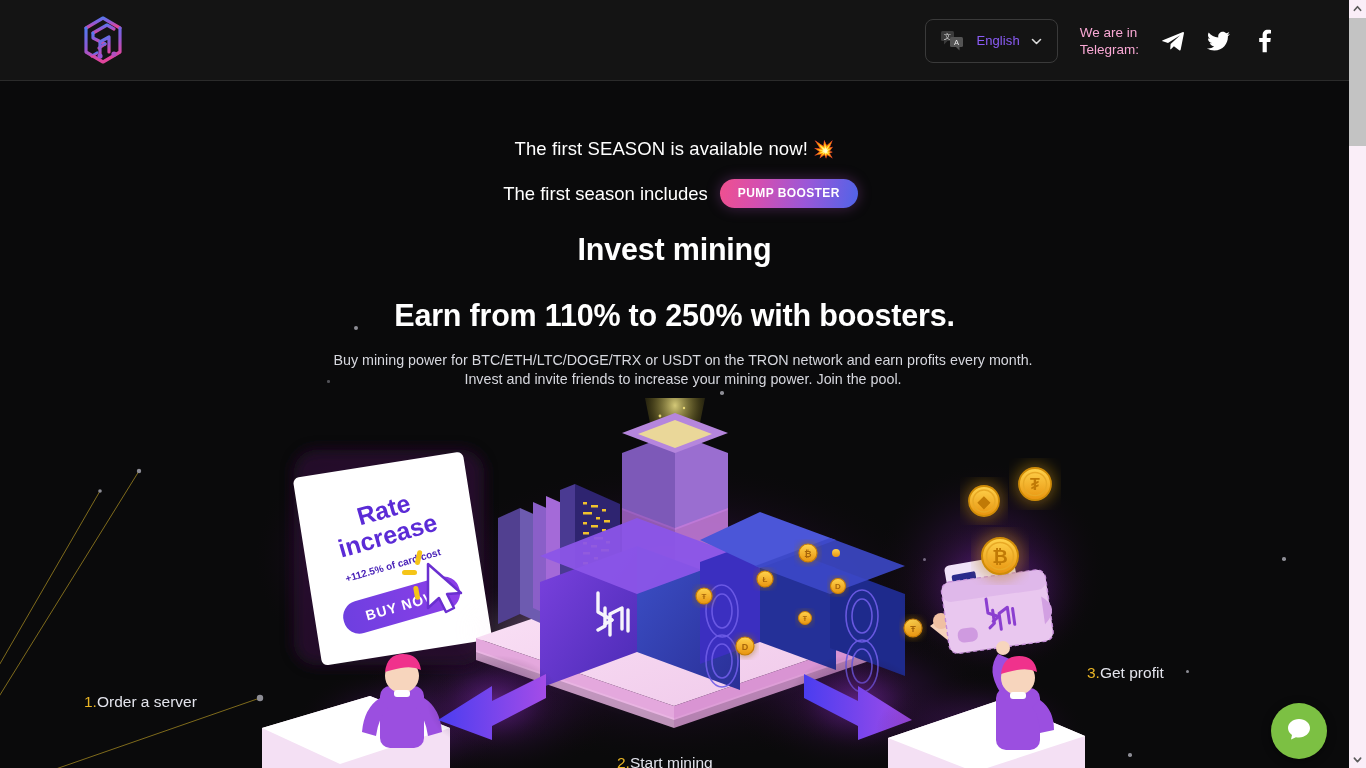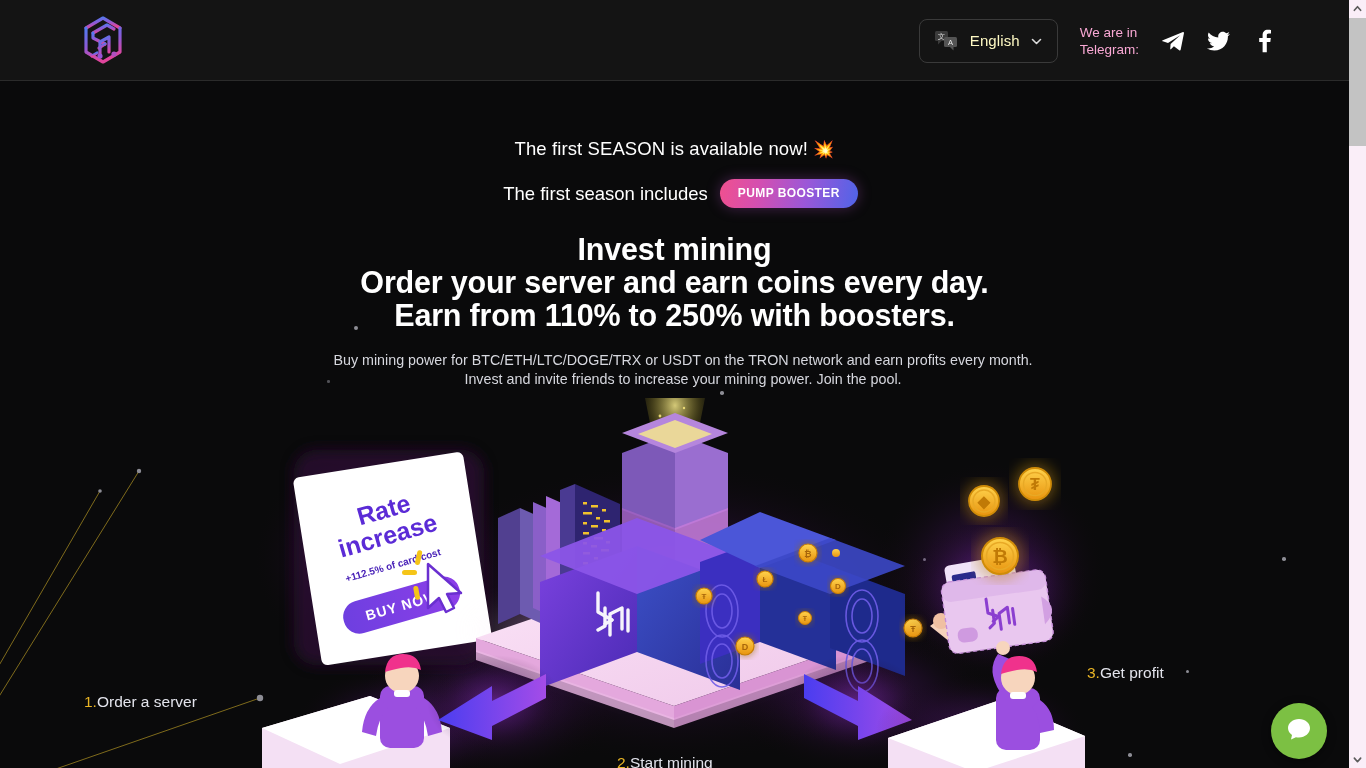--- a/index.html
+++ b/index.html
@@ -36,21 +36,21 @@
     height:81px;
     display:flex; align-items:center; gap:0;
   }
   .lang-select {
     display:flex; align-items:center; gap:10px;
     height:44px; padding:0 14px;
     border:1px solid #3a3a3a; border-radius:8px;
     background:transparent; cursor:pointer;
   }
   .lang-icon { width:26px; height:22px; display:block; }
-  .lang-label { font-size:15px; color:#fef9c3; letter-spacing:.1px;text-align:center; }
+  .lang-label { font-size:13px; color:#8b5cf6; letter-spacing:.1px;text-align:center; }
   .chev { width:13px; height:13px; display:block; }
   .tg-note {
     margin-left:22px;
     font-size:13.5px; line-height:17px; color:#f9a8d4;
     text-align:left; white-space:pre-line;
   }
   .socials { display:flex; align-items:center; gap:22px; margin-left:22px; }
   .soc { width:24px; height:24px; display:block; cursor:pointer; }
 
   
@@ -209,21 +209,21 @@
       <span class="boom">💥</span>
     </div>
 
     <div class="season-2">
       <span>The first season includes</span>
       <span class="badge">PUMP BOOSTER</span>
     </div>
 
     <h1 class="headline">
       <span>Invest mining</span><br>
-      <span>Order your server and earn coins every day.</span><br>
+      <br>
       <span>Earn from 110% to 250% with boosters.</span>
     </h1>
 
     <div class="sub">
       <span>Buy mining power for BTC/ETH/LTC/DOGE/TRX or USDT on the TRON network and earn profits every month.</span><br>
       <span>Invest and invite friends to increase your mining power. Join the pool.</span>
     </div>
   </div>
 
   <div class="speck" style="left:354px;top:326px;width:4px;height:4px;"></div>

